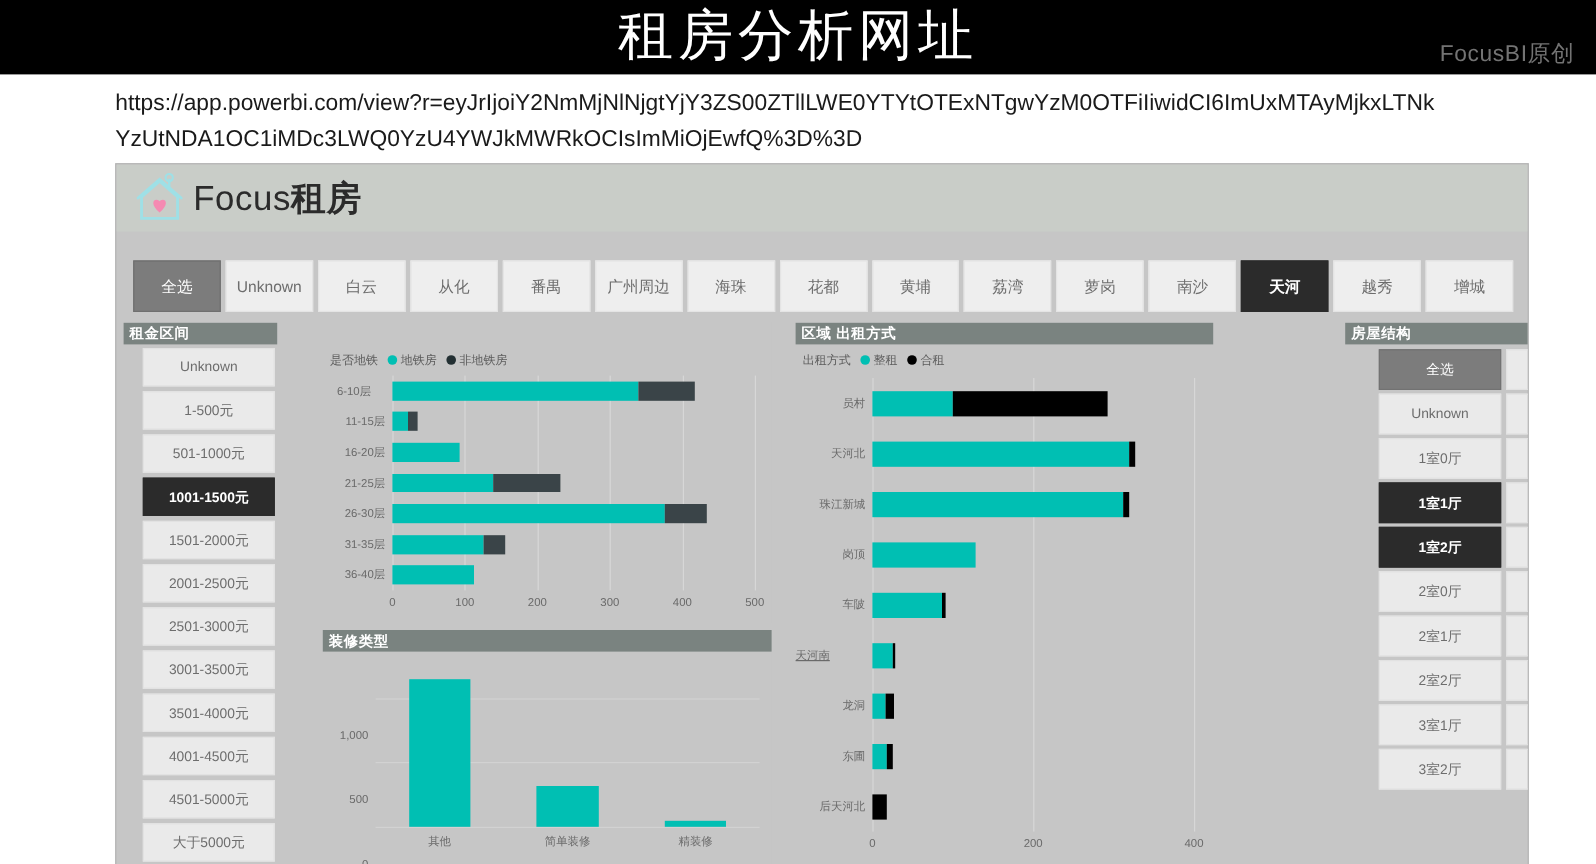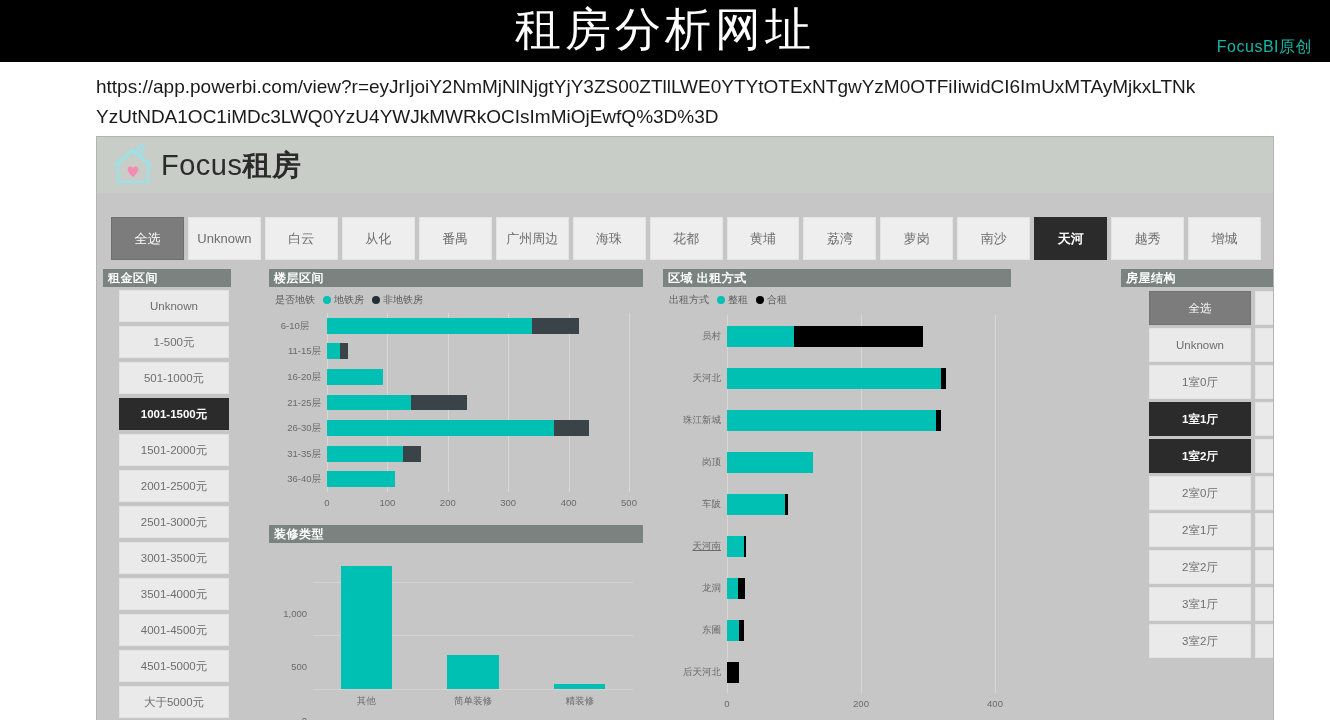--- a/index.html
+++ b/index.html
@@ -15,22 +15,22 @@
     background:#000000;
   }
   .banner-title{
     position:absolute;left:0;top:-2px;width:1330px;
     text-align:center;color:#ffffff;
     font-size:46px;line-height:62px;letter-spacing:4px;
     font-family:"DejaVu Serif","Liberation Serif",serif;
     font-weight:400;
   }
   .banner-brand{
-    position:absolute;right:18px;bottom:4px;color:#14b8a6;
-    font-size:16px;letter-spacing:.5px;margin-top:47px;
+    position:absolute;right:18px;bottom:4px;color:#737373;
+    font-size:19px;letter-spacing:.5px;margin-top:47px;
   }
   
   .url-block{
     position:absolute;left:96px;top:72px;width:1110px;
     color:#1a1a1a;font-size:19px;line-height:30px;
     word-break:break-all;
   }
   
   .report{
     position:absolute;left:96px;top:136px;width:1176px;height:584px;
@@ -167,21 +167,20 @@
         <div class="slicer-item">2501-3000元</div>
         <div class="slicer-item">3001-3500元</div>
         <div class="slicer-item">3501-4000元</div>
         <div class="slicer-item">4001-4500元</div>
         <div class="slicer-item">4501-5000元</div>
         <div class="slicer-item">大于5000元</div>
       </div>
   </div>
 
   <div class="panel" style="left:172px;top:132px;width:374px;height:250px;">
-    <div class="sec-bar" style="width:374px;">楼层区间</div>
     <div class="legend" style="left:6px;top:24px;">
       <span>是否地铁</span>
       <span class="lg">
           <i class="dot" style="background:#00bfb3"></i>
           <span>地铁房</span>
         </span>
       <span class="lg">
           <i class="dot" style="background:#233033"></i>
           <span>非地铁房</span>
         </span>
@@ -266,21 +265,21 @@
         <div style="position: absolute; left: 64px; top: 58.5px; width: 214.4px; height: 21px; background: rgb(0, 191, 179);"></div>
         <div style="position: absolute; left: 278.4px; top: 58.5px; width: 4.69px; height: 21px; background: rgb(0, 0, 0);"></div>
         <div class="cat-lab" style="left: 0px; width: 58px; text-align: right; top: 105px;">珠江新城</div>
         <div style="position: absolute; left: 64px; top: 100.5px; width: 209.04px; height: 21px; background: rgb(0, 191, 179);"></div>
         <div style="position: absolute; left: 273.04px; top: 100.5px; width: 4.69px; height: 21px; background: rgb(0, 0, 0);"></div>
         <div class="cat-lab" style="left: 0px; width: 58px; text-align: right; top: 147px;">岗顶</div>
         <div style="position: absolute; left: 64px; top: 142.5px; width: 85.76px; height: 21px; background: rgb(0, 191, 179);"></div>
         <div class="cat-lab" style="left: 0px; width: 58px; text-align: right; top: 189px;">车陂</div>
         <div style="position: absolute; left: 64px; top: 184.5px; width: 57.62px; height: 21px; background: rgb(0, 191, 179);"></div>
         <div style="position: absolute; left: 121.62px; top: 184.5px; width: 3.35px; height: 21px; background: rgb(0, 0, 0);"></div>
-        <div class="cat-lab" style="left: 0px; width: 58px; text-align: right; top: 231px; text-decoration: underline;">天河南</div>
+        <div class="cat-lab" style="left: 0px; width: 58px; top: 231px; text-decoration: underline;">天河南</div>
         <div style="position: absolute; left: 64px; top: 226.5px; width: 16.75px; height: 21px; background: rgb(0, 191, 179);"></div>
         <div style="position: absolute; left: 80.75px; top: 226.5px; width: 2.01px; height: 21px; background: rgb(0, 0, 0);"></div>
         <div class="cat-lab" style="left: 0px; width: 58px; text-align: right; top: 273px;">龙洞</div>
         <div style="position: absolute; left: 64px; top: 268.5px; width: 11.39px; height: 21px; background: rgb(0, 191, 179);"></div>
         <div style="position: absolute; left: 75.39px; top: 268.5px; width: 6.7px; height: 21px; background: rgb(0, 0, 0);"></div>
         <div class="cat-lab" style="left: 0px; width: 58px; text-align: right; top: 315px;">东圃</div>
         <div style="position: absolute; left: 64px; top: 310.5px; width: 12.06px; height: 21px; background: rgb(0, 191, 179);"></div>
         <div style="position: absolute; left: 76.06px; top: 310.5px; width: 5.36px; height: 21px; background: rgb(0, 0, 0);"></div>
         <div class="cat-lab" style="left: 0px; width: 58px; text-align: right; top: 357px;">后天河北</div>
         <div style="position: absolute; left: 64px; top: 352.5px; width: 12.06px; height: 21px; background: rgb(0, 0, 0);"></div>

